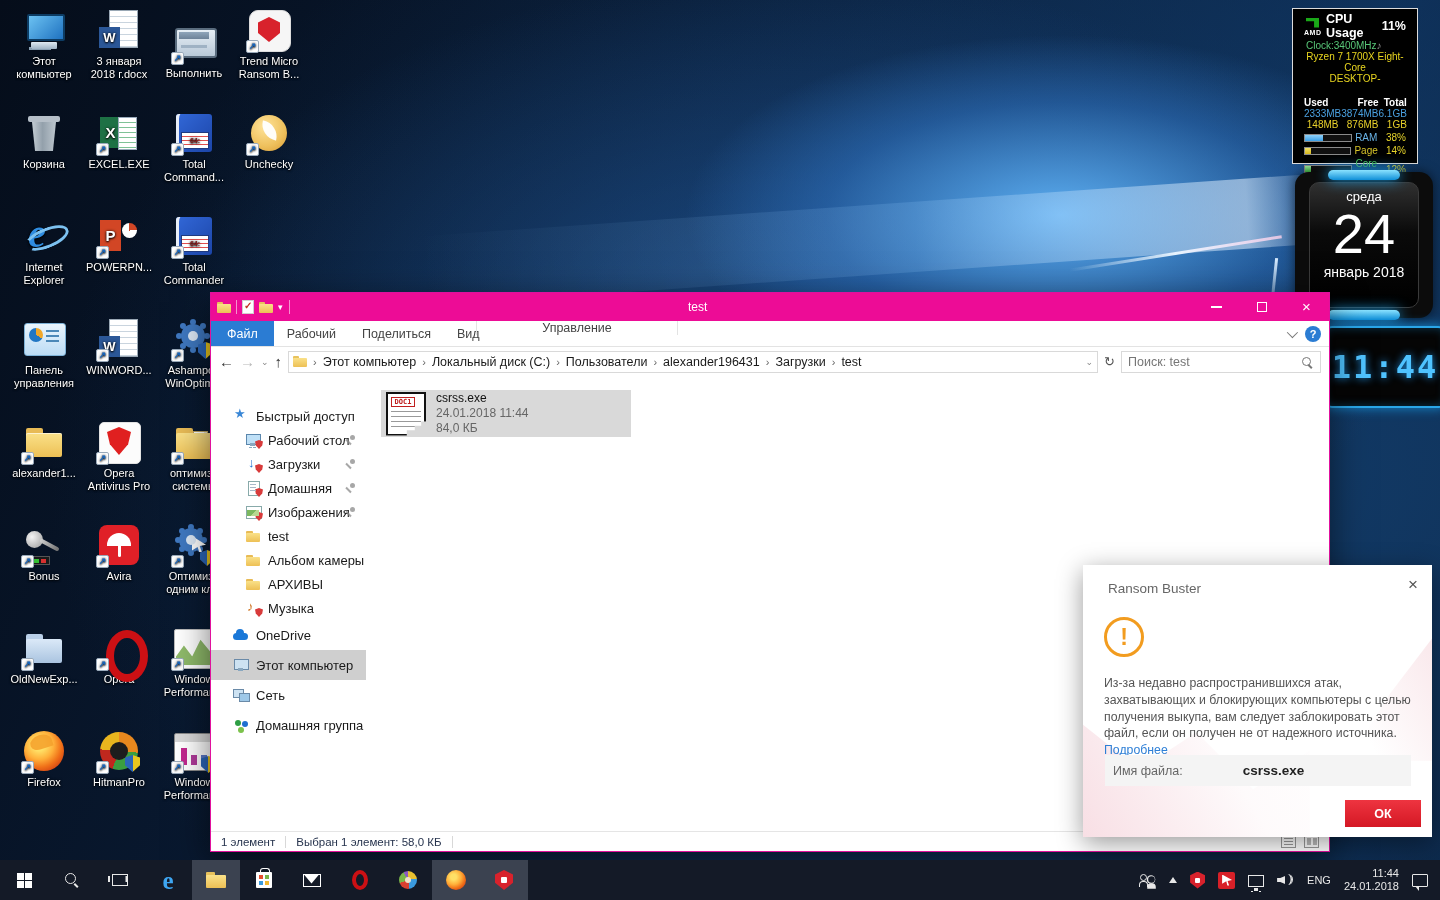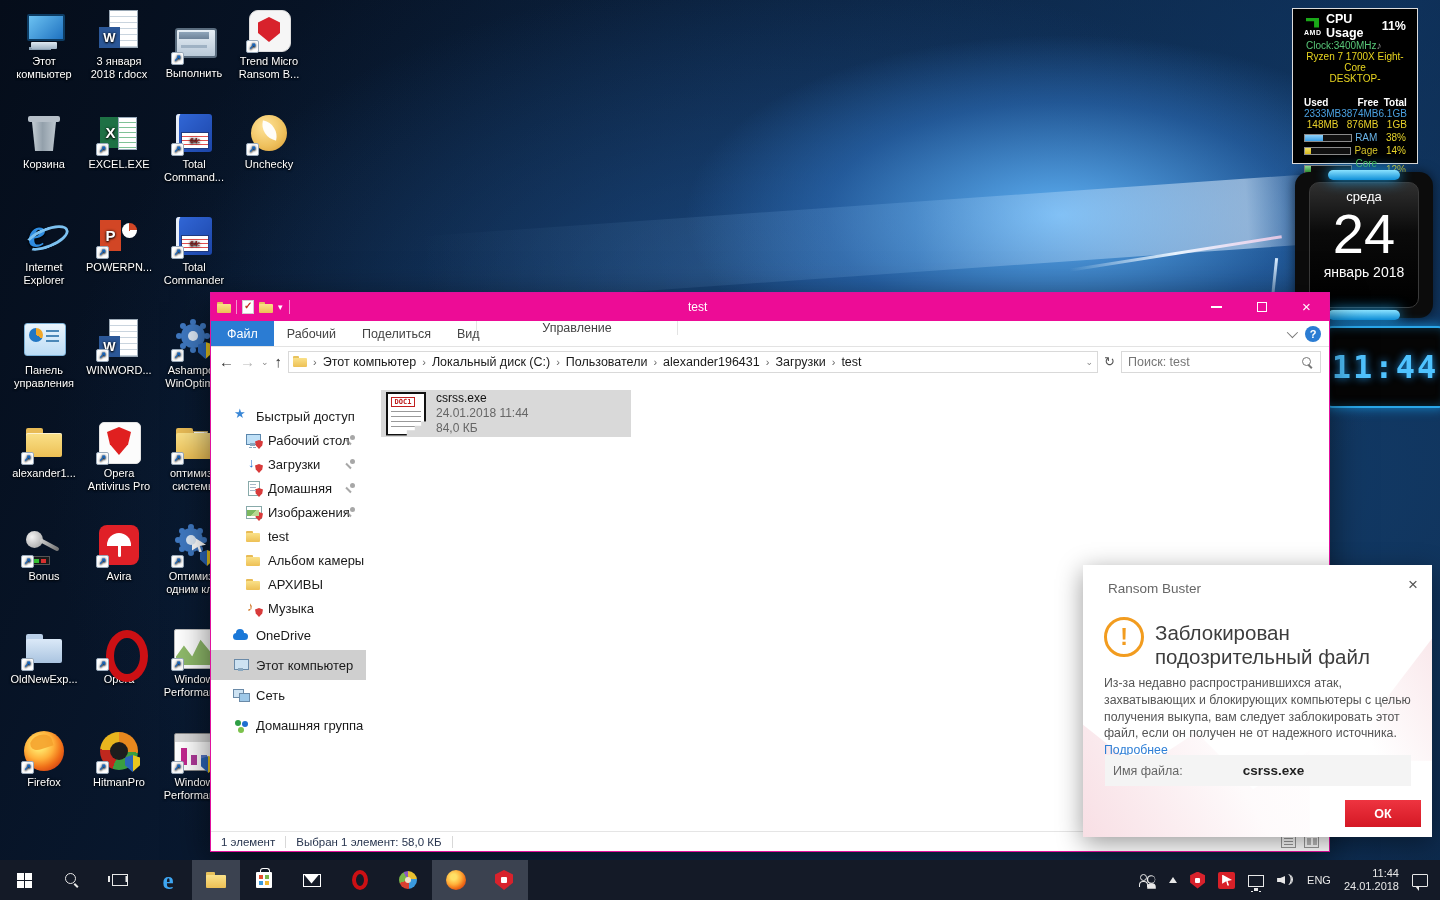--- a/index.html
+++ b/index.html
@@ -615,21 +615,20 @@
       <span class="vt vt1"></span>
       <span class="vt vt2"></span>
     </span>
   </div>
 </div>
 
 <div class="popup">
   <span class="x">×</span>
   <div class="ptitle">Ransom Buster</div>
   <div class="pwarn">!</div>
-  <div class="phead">Заблокирован подозрительный файл</div>
   <div class="pbody"><span>Из-за недавно распространившихся атак, захватывающих и блокирующих компьютеры с целью получения выкупа, вам следует заблокировать этот файл, если он получен не от надежного источника.</span> <span class="lnk">Подробнее</span></div>
   <div class="prow">
     <span class="plabel">Имя файла:</span>
     <span class="pval">csrss.exe</span>
   </div>
   <button class="pok">ОК</button>
 </div>
 
 <div class="taskbar">
   <div class="tbtn">

